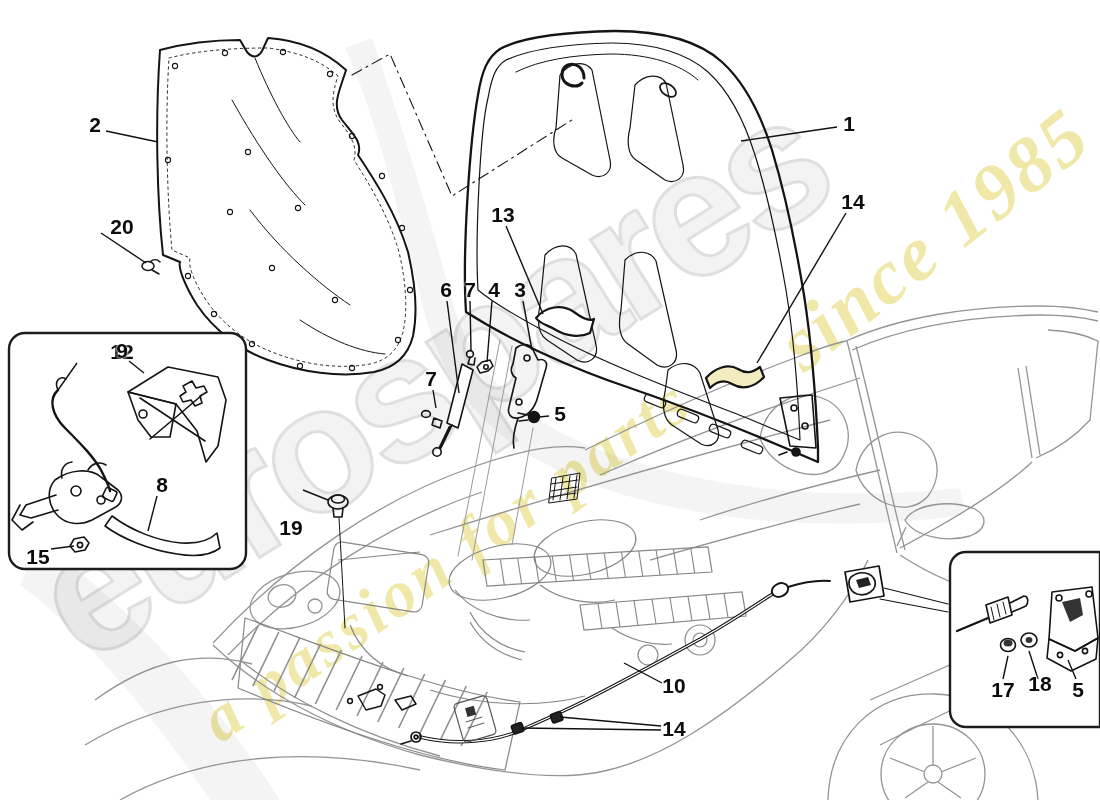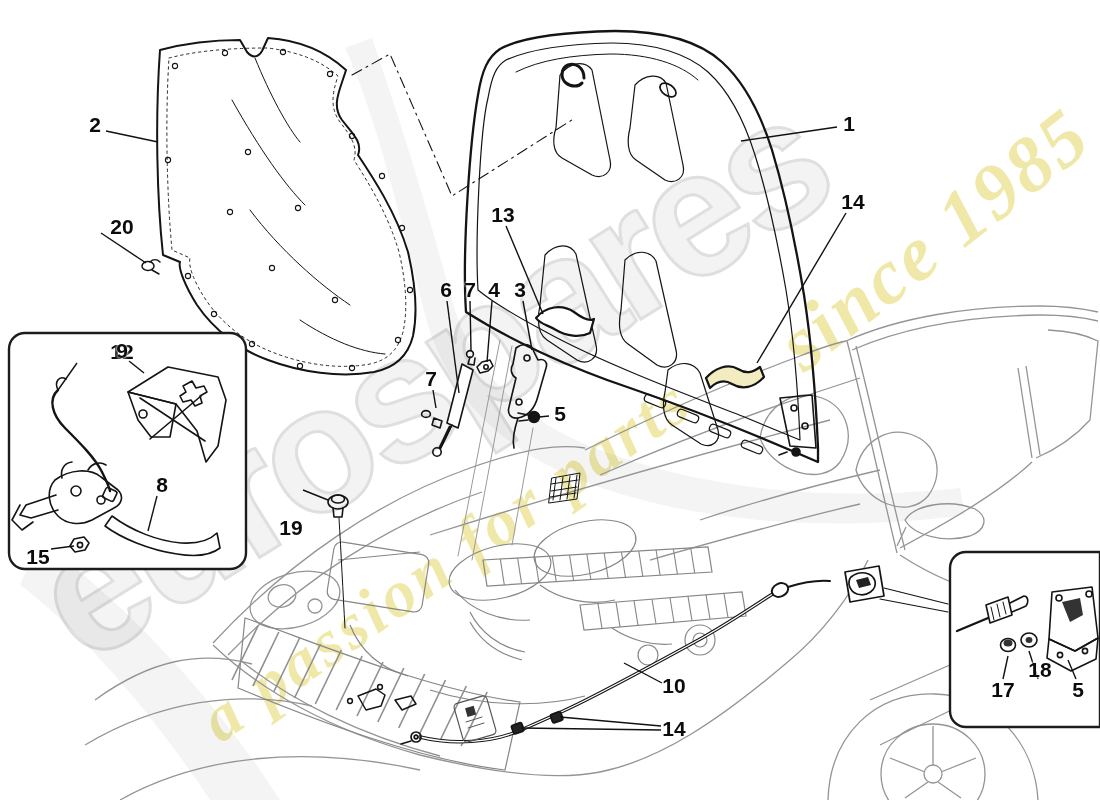--- a/index.html
+++ b/index.html
@@ -383,15 +383,15 @@
     <div class="callout" style="left: 431px; top: 379px;">7</div>
     <div class="callout" style="left: 560px; top: 414px;">5</div>
     <div class="callout" style="left: 74px; top: 352px; margin-left: 48px;">12</div>
     <div class="callout" style="left: 122px; top: 351px;">9</div>
     <div class="callout" style="left: 162px; top: 485px;">8</div>
     <div class="callout" style="left: 38px; top: 548px; margin-top: 9px;">15</div>
     <div class="callout" style="left: 291px; top: 487px; margin-top: 41px;">19</div>
     <div class="callout" style="left: 674px; top: 686px;">10</div>
     <div class="callout" style="left: 674px; top: 729px;">14</div>
     <div class="callout" style="left: 1003px; top: 690px;">17</div>
-    <div class="callout" style="left: 1040px; top: 670px;">18</div>
+    <div class="callout" style="left: 1040px; top: 684px;">18</div>
     <div class="callout" style="left: 1078px; top: 690px;">5</div>
   </div>
 
 </body></html>

